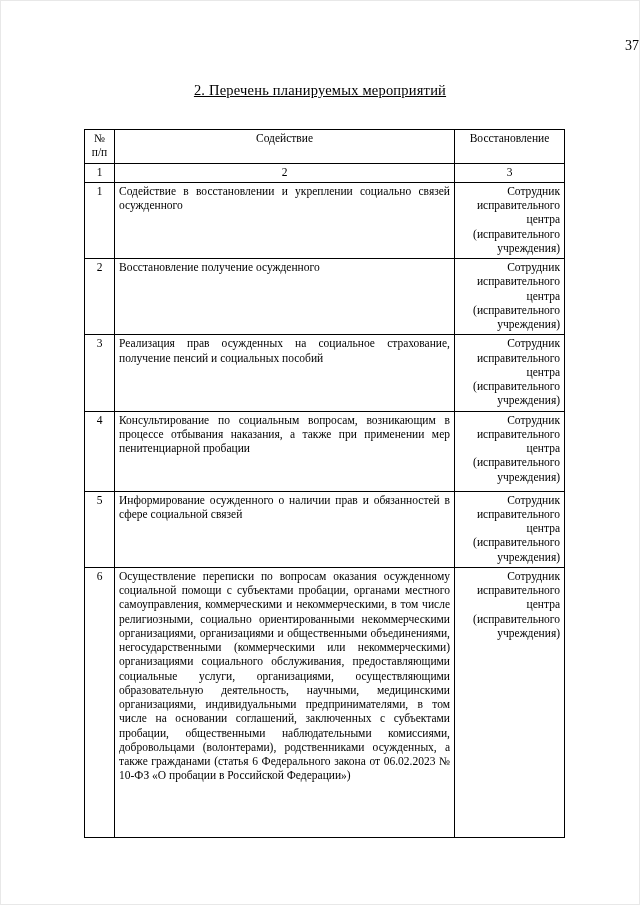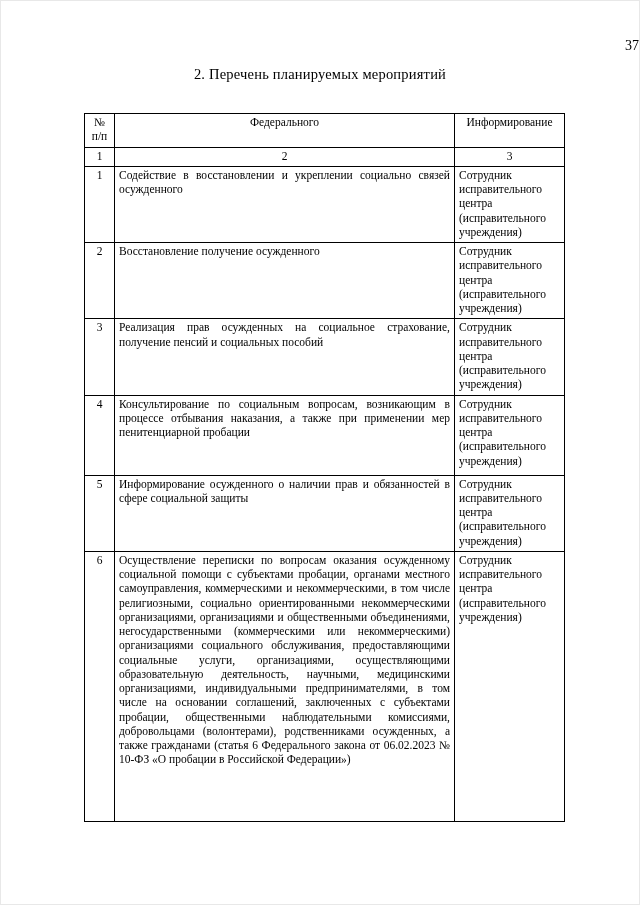--- a/index.html
+++ b/index.html
@@ -16,23 +16,24 @@
     box-sizing: border-box;
     border: 1px solid #e8e8e8;
   }
   .page-number {
     text-align: right;
     padding-top: 37px;
     font-size: 14px;
   }
   .doc-title {
     text-align: center;
-    margin-top: 12px;
+    margin-top: 28px;
     font-size: 14.5px;
     letter-spacing: 0.2px;
+    text-decoration: underline;
   }
   table.main-table {
     border-collapse: collapse;
     table-layout: fixed;
     margin: 30px 8px 0 83px;
     width: 480px;
   }
   table.main-table td, table.main-table th {
     border: 1px solid #000000;
     vertical-align: top;
@@ -62,21 +63,21 @@
     line-height: 1.1;
   }
   .num-cell {
     text-align: center;
   }
   .activity-cell {
     text-align: justify;
     text-justify: inter-word;
   }
   .resp-cell {
-    text-align: left;
+    text-align: right;
     padding-left: 2px;
     padding-right: 2px;
   }
   .row-1 td { height: 72px; }
   .row-2 td { height: 75px; }
   .row-3 td { height: 70px; }
   .row-4 td { height: 80px; }
   .row-5 td { height: 75px; }
   .row-6 td { height: 270px; }
 </style>
@@ -89,22 +90,22 @@
 
 <table class="main-table">
   <colgroup>
     <col class="c-num">
     <col class="c-act">
     <col class="c-resp">
   </colgroup>
   <tbody>
     <tr>
       <th class="th-cell th-num">№ п/п</th>
-      <th class="th-cell">Федерального</th>
-      <th class="th-cell">Информирование</th>
+      <th class="th-cell">Содействие</th>
+      <th class="th-cell">Восстановление</th>
     </tr>
     <tr>
       <td class="colnum-cell">1</td>
       <td class="colnum-cell">2</td>
       <td class="colnum-cell">3</td>
     </tr>
     <tr class="row-1">
       <td class="num-cell">1</td>
       <td class="activity-cell">Содействие в восстановлении и укреплении социально связей осужденного</td>
       <td class="resp-cell">Сотрудник исправительного центра (исправительного учреждения)</td>
@@ -119,21 +120,21 @@
       <td class="activity-cell">Реализация прав осужденных на социальное страхование, получение пенсий и социальных пособий</td>
       <td class="resp-cell">Сотрудник исправительного центра (исправительного учреждения)</td>
     </tr>
     <tr class="row-4">
       <td class="num-cell">4</td>
       <td class="activity-cell">Консультирование по социальным вопросам, возникающим в процессе отбывания наказания, а также при применении мер пенитенциарной пробации</td>
       <td class="resp-cell">Сотрудник исправительного центра (исправительного учреждения)</td>
     </tr>
     <tr class="row-5">
       <td class="num-cell">5</td>
-      <td class="activity-cell">Информирование осужденного о наличии прав и обязанностей в сфере социальной защиты</td>
+      <td class="activity-cell">Информирование осужденного о наличии прав и обязанностей в сфере социальной связей</td>
       <td class="resp-cell">Сотрудник исправительного центра (исправительного учреждения)</td>
     </tr>
     <tr class="row-6">
       <td class="num-cell">6</td>
       <td class="activity-cell">Осуществление переписки по вопросам оказания осужденному социальной помощи с субъектами пробации, органами местного самоуправления, коммерческими и некоммерческими, в том числе религиозными, социально ориентированными некоммерческими организациями, организациями и общественными объединениями, негосударственными (коммерческими или некоммерческими) организациями социального обслуживания, предоставляющими социальные услуги, организациями, осуществляющими образовательную деятельность, научными, медицинскими организациями, индивидуальными предпринимателями, в том числе на основании соглашений, заключенных с субъектами пробации, общественными наблюдательными комиссиями, добровольцами (волонтерами), родственниками осужденных, а также гражданами (статья 6 Федерального закона от 06.02.2023 № 10-ФЗ «О пробации в Российской Федерации»)</td>
       <td class="resp-cell">Сотрудник исправительного центра (исправительного учреждения)</td>
     </tr>
   </tbody>
 </table>
 

